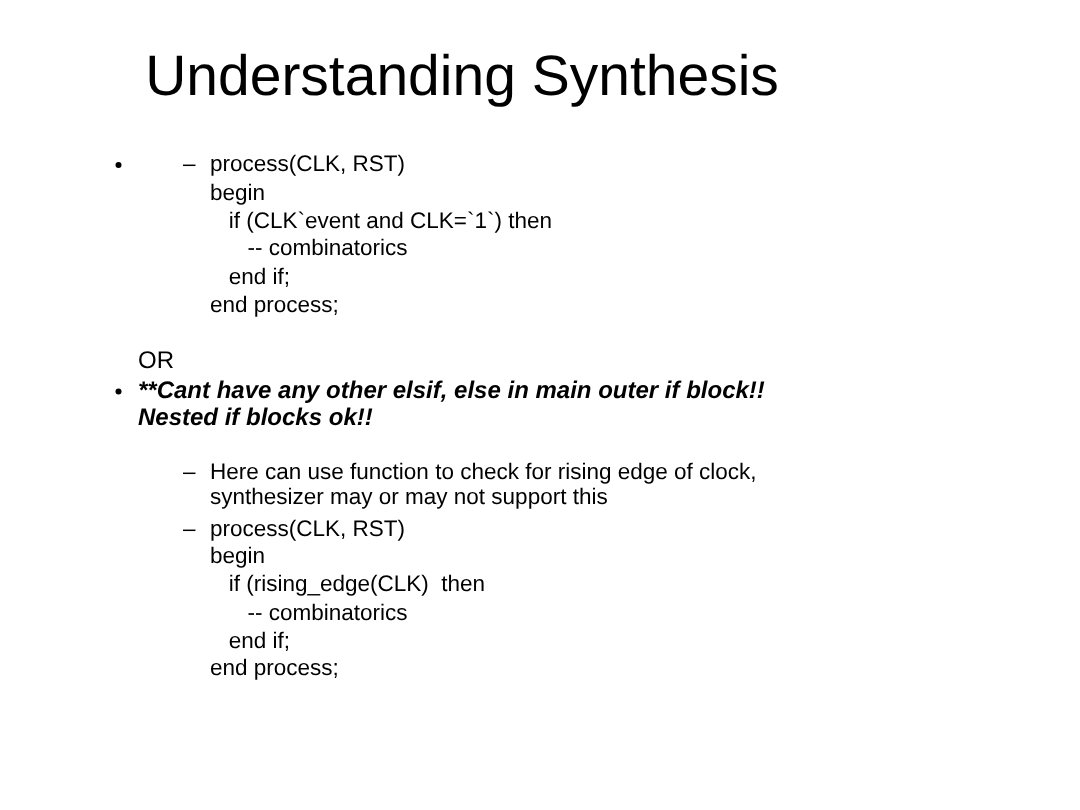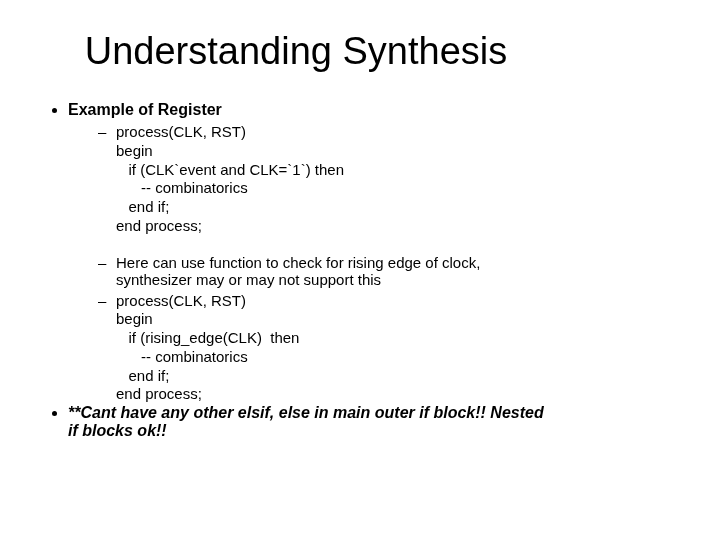--- a/index.html
+++ b/index.html
@@ -9,21 +9,21 @@
     height: 540px;
     background: #ffffff;
     font-family: Arial, Helvetica, sans-serif;
     color: #000000;
     overflow: hidden;
   }
   .slide {
     width: 592px;
     height: 540px;
     box-sizing: border-box;
-    padding: 20px 40px 20px 40px;
+    padding: 20px 40px 20px 64px;
   }
   .title {
     font-size: 38px;
     text-align: center;
     margin: 10px 0 28px 0;
     font-weight: normal;
   }
   ul.level1 {
     list-style-type: disc;
     margin: 0;
@@ -75,48 +75,48 @@
 </style>
 </head>
 <body>
 
 <div class="slide">
 
   <div class="title">Understanding Synthesis</div>
 
   <ul class="level1">
     <li class="heading">
-      <span>Example of Register</span>
       <ul class="level2">
         <li>
 <div class="code-block"><span>process(CLK, RST)</span>
 <span>begin</span>
 <span>   if (CLK`event and CLK=`1`) then</span>
 <span>      -- combinatorics</span>
 <span>   end if;</span>
 <span>end process;</span></div>
         </li>
       </ul>
     </li>
   </ul>
 
+  <div class="or-label">OR</div>
+
+  <ul class="level1" style="margin-top:0;">
+    <li class="warn">**Cant have any other elsif, else in main outer if block!!  Nested if blocks ok!!</li>
+  </ul>
 
   <ul class="level1" style="list-style:none; padding-left:28px; margin-top:0;">
     <li style="margin-bottom:0;">
       <ul class="level2">
         <li class="sub-note">Here can use function to check for rising edge of clock, synthesizer may or may not support this</li>
         <li>
 <div class="code-block"><span>process(CLK, RST)</span>
 <span>begin</span>
 <span>   if (rising_edge(CLK)  then</span>
 <span>      -- combinatorics</span>
 <span>   end if;</span>
 <span>end process;</span></div>
         </li>
       </ul>
     </li>
   </ul>
 
-  <ul class="level1" style="margin-top:0;">
-    <li class="warn">**Cant have any other elsif, else in main outer if block!!  Nested if blocks ok!!</li>
-  </ul>
-
 </div>
 
 </body></html>

